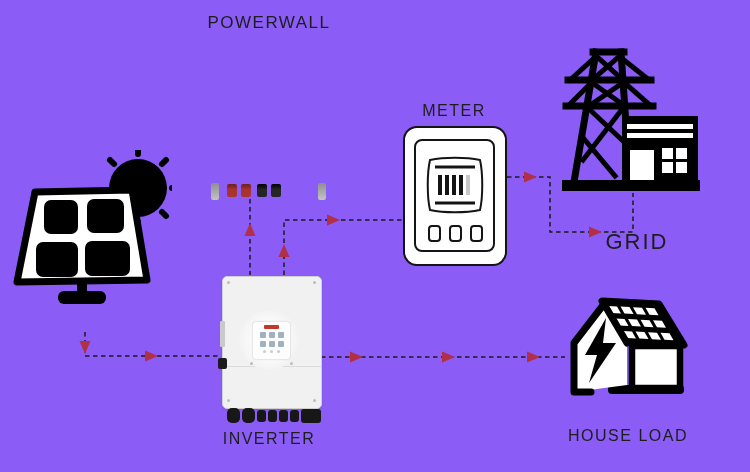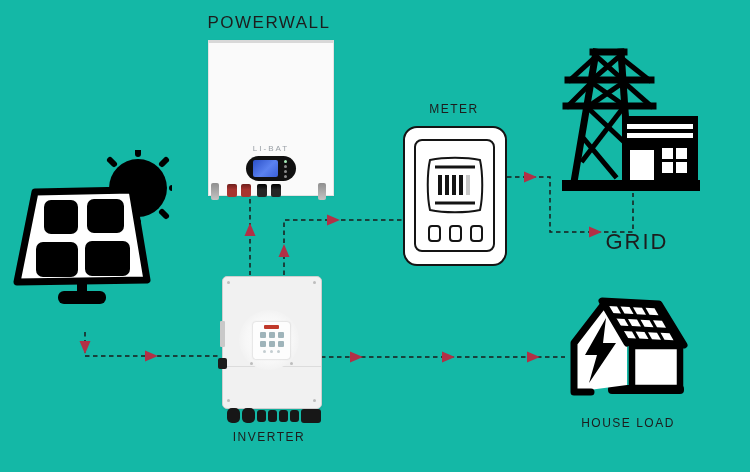--- a/index.html
+++ b/index.html
@@ -1,18 +1,18 @@
 <!DOCTYPE html>
 <html><head>
 <meta charset="utf-8">
 <style>
   html,body{margin:0;padding:0;background:#fff;}
-  #canvas{position:relative;width:750px;height:472px;background:#14b8a6;overflow:hidden;
+  #canvas{position:relative;width:750px;height:472px;background:#8b5cf6;overflow:hidden;
           font-family:"Liberation Sans", sans-serif;color:#1d1d1d;}
-  .lbl{position:absolute;transform:translateX(-50%);font-size:12px;letter-spacing:1.5px;
+  .lbl{position:absolute;transform:translateX(-50%);font-size:16px;letter-spacing:1.5px;
        color:#1d1d1d;white-space:nowrap;}
   
   .connectors{position:absolute;left:0;top:0;pointer-events:none;}
   
   .powerwall{position:absolute;left:208px;top:40px;width:124px;height:152px;background:#fafafa;
              border:1px solid #e3e3e3;border-top:3px solid #d8d8d8;box-shadow:0 1px 2px rgba(0,0,0,.06);}
   .pw-brand{position:absolute;left:0;top:101px;width:100%;text-align:center;font-size:8px;
             letter-spacing:2px;color:#9aa0a6;}
   .pw-panel{position:absolute;left:37px;top:113px;width:50px;height:25px;background:#101010;border-radius:13px;}
   .pw-screen{position:absolute;left:7px;top:4px;width:25px;height:17px;border-radius:2px;
@@ -74,32 +74,22 @@
       <polygon points="350,351.5 350,362.5 363,357"></polygon>
       <polygon points="442,351.5 442,362.5 455,357"></polygon>
       <polygon points="527,351.5 527,362.5 540,357"></polygon>
     </g>
   </svg>
 
   <div class="lbl" style="left:269px;top:13px;font-size:17px">POWERWALL</div>
   <div class="lbl" style="left:454px;top:102px">METER</div>
   <div class="lbl" style="left:637px;top:229px;font-size:22px;letter-spacing:2px">GRID</div>
   <div class="lbl" style="left:269px;top:430px">INVERTER</div>
-  <div class="lbl" style="left:628px;top:416px">HOUSE LOAD</div>
-
-  <div class="powerwall">
-    <div class="pw-brand">LI-BAT</div>
-    <div class="pw-panel">
-      <div class="pw-screen"></div>
-      <div class="pw-led" style="top:4px;background:#a7ecb8"></div>
-      <div class="pw-led" style="top:9px;background:#8a8a8a"></div>
-      <div class="pw-led" style="top:14px;background:#8a8a8a"></div>
-      <div class="pw-led" style="top:19px;background:#8a8a8a"></div>
-    </div>
-  </div>
+  <div class="lbl" style="left:628px;top:427px">HOUSE LOAD</div>
+
   <div class="pw-leg" style="left:211px;top:183px"></div>
   <div class="pw-leg" style="left:318px;top:183px"></div>
   <div class="pw-term red" style="left:227px;top:184px"></div>
   <div class="pw-term red" style="left:241px;top:184px"></div>
   <div class="pw-term blk" style="left:257px;top:184px"></div>
   <div class="pw-term blk" style="left:271px;top:184px"></div>
 
   <div class="meter">
     <div class="meter-inner"></div>
     <svg class="meter-screen" width="66" height="58" viewBox="0 0 66 58">

